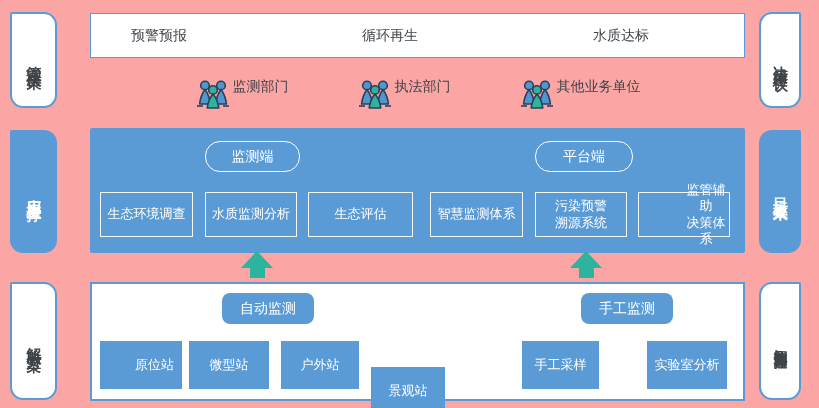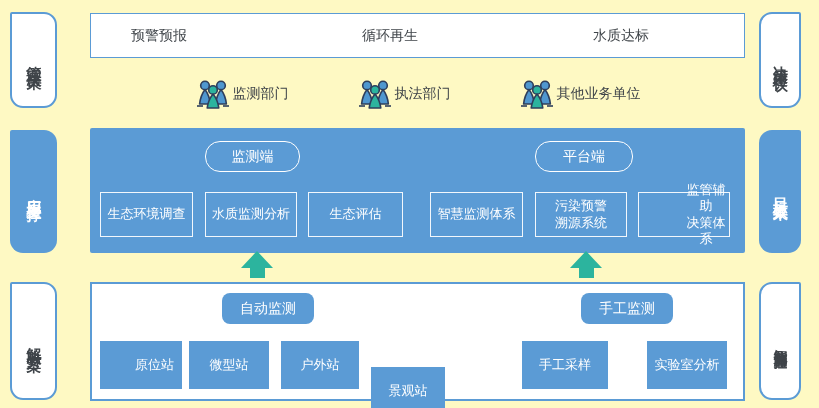--- a/index.html
+++ b/index.html
@@ -1,17 +1,17 @@
 <!DOCTYPE html>
 <html><head>
 <meta charset="utf-8">
 <style>
   * { margin:0; padding:0; box-sizing:border-box; }
   body { font-family:"Liberation Sans","DejaVu Sans",sans-serif; background:#fff; }
-  .canvas { position:relative; width:819px; height:408px; background:#fef9c3; overflow:hidden; }
+  .canvas { position:relative; width:819px; height:408px; background:#fca5a5; overflow:hidden; }
 
   
   .rail { position:absolute; display:flex; align-items:center; justify-content:center;
           writing-mode:vertical-rl; text-orientation:upright; letter-spacing:3px;
           font-size:15px; font-weight:600; }
   .rail.outline { background:#fff; border:2px solid #5b9bd5; color:#3f4449; }
   .rail.solid   { background:#5b9bd5; color:#fff; }
   .rail.l { border-radius:2px 13px 13px 13px; }
   .rail.r { border-radius:13px 2px 13px 13px; }
   .rail.tight { font-size:13.5px; letter-spacing:1px; }
@@ -25,38 +25,38 @@
   
   .goals { position:absolute; left:90px; top:13px; width:655px; height:45px;
            background:#fff; border:1.5px solid #5b9bd5;
            display:flex; align-items:center; justify-content:space-between;
            padding:0 95px 0 40px; }
   .goal { font-size:14px; color:#3f4449; }
 
   
   .depts { position:absolute; left:90px; top:71px; width:655px; height:46px;
            display:flex; align-items:center; justify-content:center; gap:68px; }
-  .dept { display:flex; align-items:center; gap:2px; }
+  .dept { display:flex; align-items:flex-start; gap:2px; }
   .dept-label { font-size:14px; color:#3f4449; }
   .people-icon { width:36px; height:32px; display:block; }
 
   
   .app-box { position:absolute; left:90px; top:128px; width:655px; height:125px;
              background:#5b9bd5; border-radius:2px; }
   .tag-pill { position:absolute; height:31px; border:1.5px solid #fff; border-radius:15px;
               display:flex; align-items:center; justify-content:center;
               color:#fff; font-size:14px; top:13px; }
   .tag-monitor  { left:115px; width:95px; }
   .tag-platform { left:445px; width:98px; }
   .app-item { position:absolute; top:64px; height:45px; border:1px solid #f2f7fc;
               display:flex; align-items:center; justify-content:center; text-align:center;
               color:#fff; font-size:13px; line-height:1.25; white-space:pre-line; }
   .ai-1 { left:10px;  width:93px; }
   .ai-2 { left:115px; width:92px; }
-  .ai-3 { left:218px; width:95px; }
+  .ai-3 { left:218px; width:105px; }
   .ai-4 { left:340px; width:93px; }
   .ai-5 { left:445px; width:92px; }
   .ai-6 { left:548px; width:92px;padding-left:44px; }
 
   
   .up-arrow { position:absolute; width:32px; top:251px; }
   .up-arrow .tri { width:0; height:0; margin:0 auto;
                    border-left:16px solid transparent; border-right:16px solid transparent;
                    border-bottom:17px solid #2cb49e; }
   .up-arrow .stem { width:15px; height:10px; background:#2cb49e; margin:0 auto; }
@@ -71,21 +71,21 @@
               color:#fff; font-size:14px; }
   .pill-auto   { left:130px; width:92px; }
   .pill-manual { left:489px; width:92px; }
   .station { position:absolute; top:57px; height:48px; background:#5b9bd5;
              display:flex; align-items:center; justify-content:center;
              color:#fff; font-size:13px; }
   .st-1 { left:8px;   width:82px;padding-left:27px; }
   .st-2 { left:97px;  width:80px; }
   .st-3 { left:189px; width:78px;font-family:Liberation Serif, serif; }
   .st-4 { left:279px; width:74px;margin-top:26px; }
-  .st-5 { left:430px; width:86px; }
+  .st-5 { left:430px; width:77px; }
   .st-6 { left:555px; width:80px; }
 </style>
 </head>
 <body>
 
 <div class="canvas">
 
   <div class="rail outline l rail-l1">管理决策</div>
   <div class="rail solid l rail-l2">应用支撑</div>
   <div class="rail outline l rail-l3">解决方案</div>

